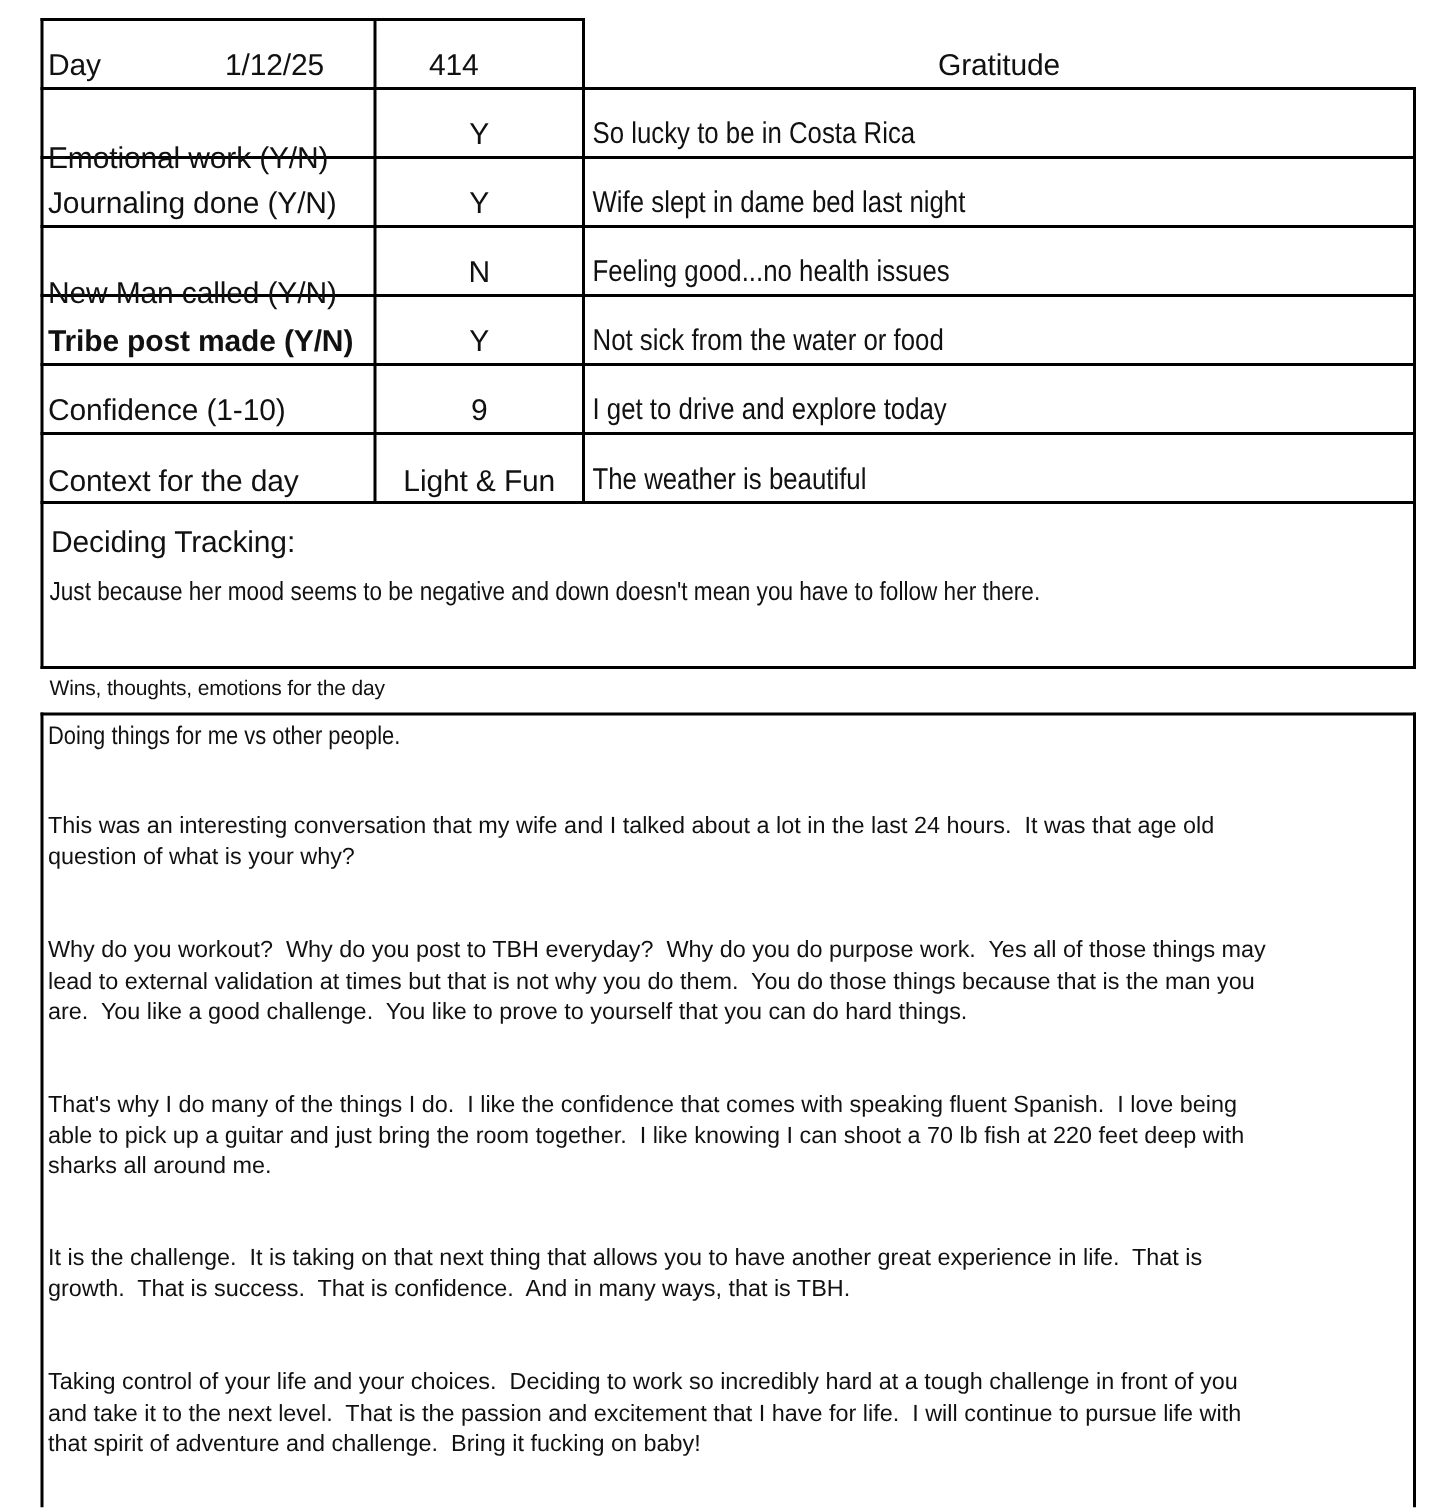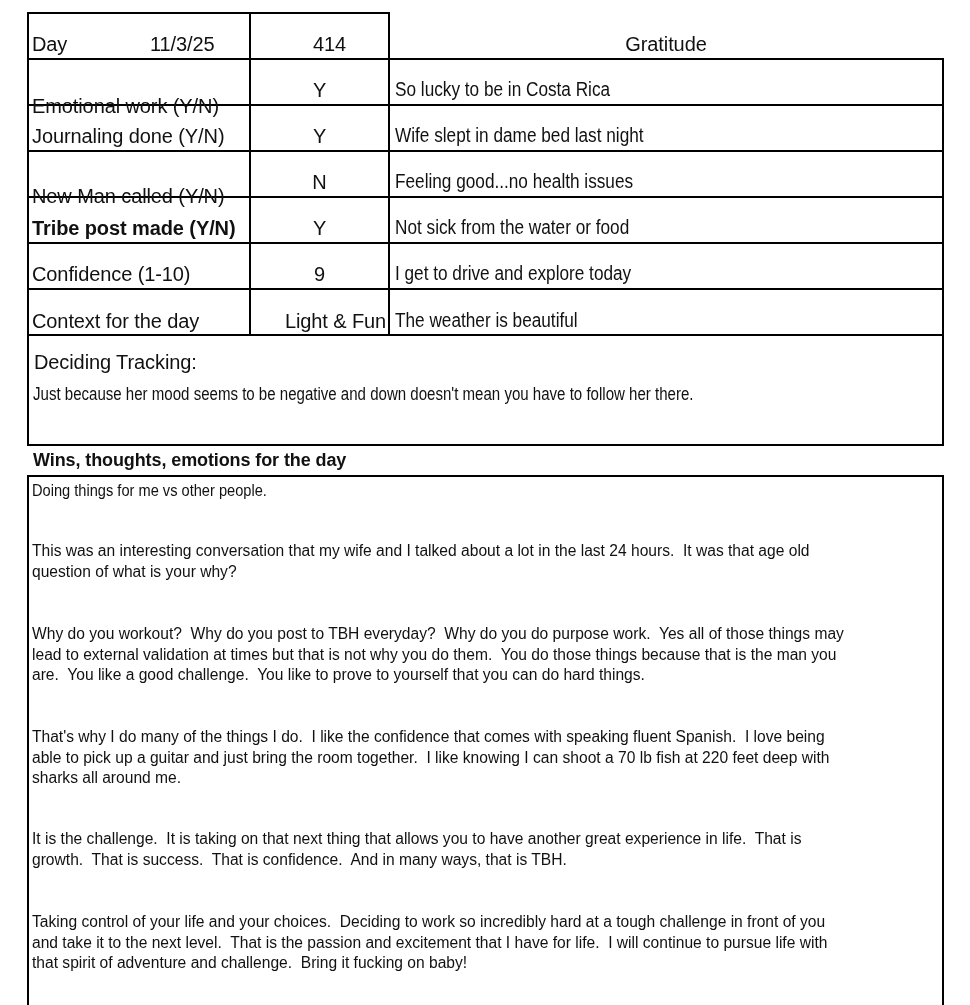--- a/index.html
+++ b/index.html
@@ -31,22 +31,22 @@
 
   <div class="line" style="left:27px; top:444px; width:917px; height:2px;"></div>
 
   <div class="line" style="left:27px; top:12px; width:2px; height:434px;"></div>
   <div class="line" style="left:249px; top:12px; width:2px; height:324px;"></div>
   <div class="line" style="left:388px; top:12px; width:2px; height:324px;"></div>
   <div class="line" style="left:942px; top:58px; width:2px; height:388px;"></div>
 </div>
 
 <div class="t calibri" style="left:32px; top:33px;">Day</div>
-<div class="t calibri" style="left:150px; top:33px;">11/3/25</div>
-<div class="t calibri center" style="left:261px; width:137px; top:33px;">414</div>
+<div class="t calibri" style="left:150px; top:33px;">1/12/25</div>
+<div class="t calibri center" style="left:234px; width:137px; top:33px;">414</div>
 <div class="t calibri center" style="left:390px; width:552px; top:33px;">Gratitude</div>
 
 <div>
   <div>
     <div class="t calibri" style="left:32px; top:79px;margin-top:16px;">Emotional work  (Y/N)</div>
     <div class="t calibri center" style="left:251px; width:137px; top:79px;">Y</div>
     <div class="t narrow" style="left:395px; top:78px;">So lucky to be in Costa Rica</div>
   </div>
   <div>
     <div class="t calibri" style="left:32px; top:125px;">Journaling done (Y/N)</div>
@@ -63,31 +63,31 @@
     <div class="t calibri center" style="left:251px; width:137px; top:217px;">Y</div>
     <div class="t narrow" style="left:395px; top:216px;">Not sick from the water or food</div>
   </div>
   <div>
     <div class="t calibri" style="left:32px; top:263px;">Confidence (1-10)</div>
     <div class="t calibri center" style="left:251px; width:137px; top:263px;">9</div>
     <div class="t narrow" style="left:395px; top:262px;">I get to drive and explore today</div>
   </div>
   <div>
     <div class="t calibri" style="left:32px; top:310px;">Context for the day</div>
-    <div class="t calibri center" style="left:251px; width:137px; top:310px;margin-left:16px;">Light &amp; Fun</div>
+    <div class="t calibri center" style="left:251px; width:137px; top:310px;">Light &amp; Fun</div>
     <div class="t narrow" style="left:395px; top:309px;">The weather is beautiful</div>
   </div>
 </div>
 
 <div>
   <div class="t calibri" style="left:34px; top:351px;">Deciding Tracking:</div>
   <div class="t behav-text" style="left:33px; top:384px;">Just because her mood seems to be negative and down doesn't mean you have to follow her there.</div>
 </div>
 
-<div class="t calibri" style="left:33px; top:450px; font-size:18px;font-weight:bold;">Wins, thoughts, emotions for the day</div>
+<div class="t calibri" style="left:33px; top:450px; font-size:14px;">Wins, thoughts, emotions for the day</div>
 
 <div>
   <div class="line" style="left:27px; top:475px; width:917px; height:2px;"></div>
   <div class="line" style="left:27px; top:475px; width:2px; height:530px;"></div>
   <div class="line" style="left:942px; top:475px; width:2px; height:530px;"></div>
 
   <div class="body-text" style="left:32px; top:481px; transform-origin:left top; transform:scaleX(0.86); font-size:17px;">Doing things for me vs other people.</div>
   <div class="body-text" style="left:32px; top:541px;">This was an interesting conversation that my wife and I talked about a lot in the last 24 hours.  It was that age old
 question of what is your why?</div>
   <div class="body-text" style="left:32px; top:624px;">Why do you workout?  Why do you post to TBH everyday?  Why do you do purpose work.  Yes all of those things may

